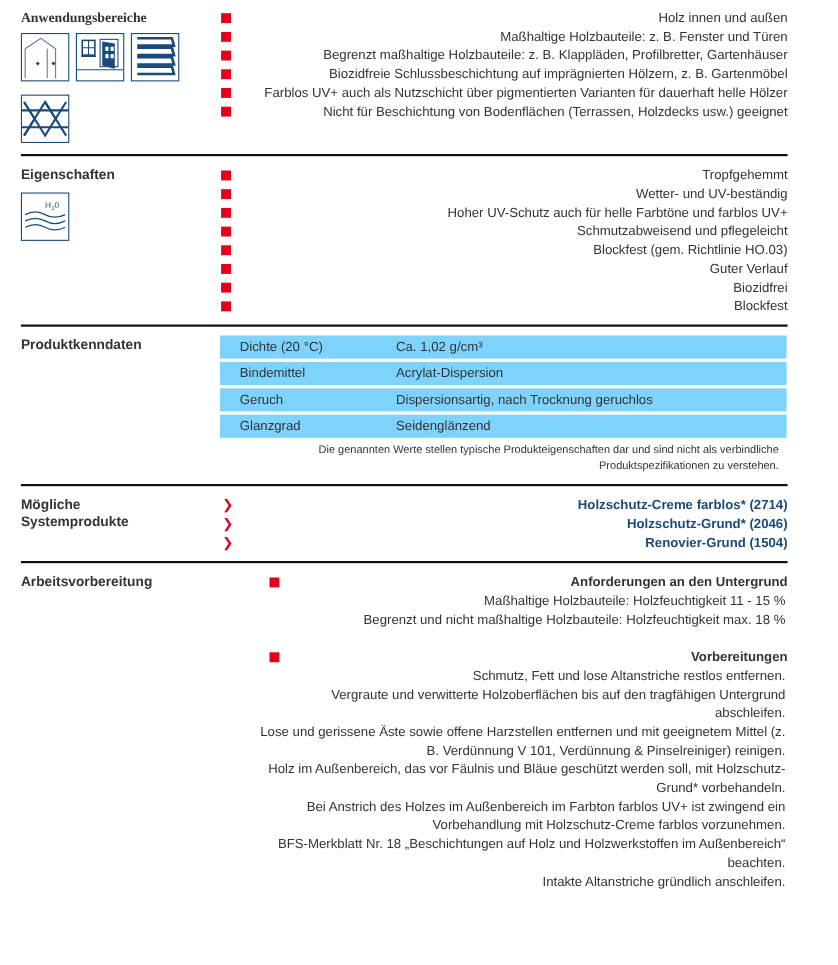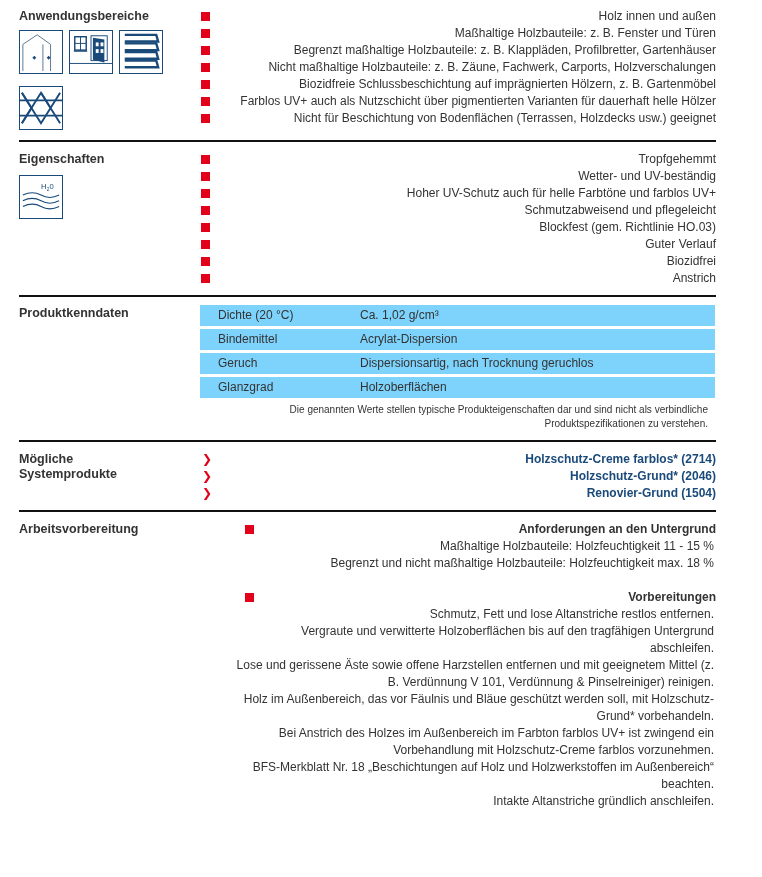--- a/index.html
+++ b/index.html
@@ -160,21 +160,21 @@
       line-height: 17px;
       color: #333;
       width: 495px;
     }
     .av-text div { margin: 0; }
   </style>
 </head>
 <body>
 
 <div class="section" style="top:8px; height:125px;">
-  <div class="sec-title" style="top:1px;">Anwendungsbereiche</div>
+  <div class="sec-title" style="top:1px;font-family:Liberation Serif, serif;">Anwendungsbereiche</div>
 
   <div class="icons">
 
     <div class="icon-box" style="left:0; top:0;">
       <svg viewBox="0 0 44 44">
         <polyline points="3,14 18,4 32,14 32,42" fill="none" stroke="#5a7590" stroke-width="1"></polyline>
         <line x1="3" y1="14" x2="3" y2="42" stroke="#5a7590" stroke-width="1"></line>
         <line x1="24" y1="14" x2="24" y2="42" stroke="#5a7590" stroke-width="1"></line>
         <polygon points="15,26 17,28 15,30 13,28" fill="#1a4a7a"></polygon>
         <polygon points="30,26 32,28 30,30 28,28" fill="#1a4a7a"></polygon>
@@ -220,21 +220,20 @@
         </g>
       </svg>
     </div>
   </div>
 
   <div class="content" style="top:0;">
     <ul class="bullets">
       <li><span class="sq"></span><span>Holz innen und außen</span></li>
       <li><span class="sq"></span><span>Maßhaltige Holzbauteile: z. B. Fenster und Türen</span></li>
       <li><span class="sq"></span><span>Begrenzt maßhaltige Holzbauteile: z. B. Klappläden, Profilbretter, Gartenhäuser</span></li>
-      <li><span class="sq"></span><span>Nicht maßhaltige Holzbauteile: z. B. Zäune, Fachwerk, Carports, Holzverschalungen</span></li>
       <li><span class="sq"></span><span>Biozidfreie Schlussbeschichtung auf imprägnierten Hölzern, z. B. Gartenmöbel</span></li>
       <li><span class="sq"></span><span>Farblos UV+ auch als Nutzschicht über pigmentierten Varianten für dauerhaft helle Hölzer</span></li>
       <li><span class="sq"></span><span>Nicht für Beschichtung von Bodenflächen (Terrassen, Holzdecks usw.) geeignet</span></li>
     </ul>
   </div>
 </div>
 
 <div class="divider" style="top:140px;"></div>
 
 <div class="section" style="top:151px; height:140px;">
@@ -255,21 +254,21 @@
 
   <div class="content" style="top:0;">
     <ul class="bullets">
       <li><span class="sq"></span><span>Tropfgehemmt</span></li>
       <li><span class="sq"></span><span>Wetter- und UV-beständig</span></li>
       <li><span class="sq"></span><span>Hoher UV-Schutz auch für helle Farbtöne und farblos UV+</span></li>
       <li><span class="sq"></span><span>Schmutzabweisend und pflegeleicht</span></li>
       <li><span class="sq"></span><span>Blockfest (gem. Richtlinie HO.03)</span></li>
       <li><span class="sq"></span><span>Guter Verlauf</span></li>
       <li><span class="sq"></span><span>Biozidfrei</span></li>
-      <li><span class="sq"></span><span>Anstrich</span></li>
+      <li><span class="sq"></span><span>Blockfest</span></li>
     </ul>
   </div>
 </div>
 
 <div class="divider" style="top:295px;"></div>
 
 <div class="section" style="top:305px; height:130px;">
   <div class="sec-title" style="top:1px;">Produktkenndaten</div>
 
   <div class="content" style="top:0; left:181px;">
@@ -281,21 +280,21 @@
       <div class="kd-row">
         <span class="k">Bindemittel</span>
         <span class="v">Acrylat-Dispersion</span>
       </div>
       <div class="kd-row">
         <span class="k">Geruch</span>
         <span class="v">Dispersionsartig, nach Trocknung geruchlos</span>
       </div>
       <div class="kd-row">
         <span class="k">Glanzgrad</span>
-        <span class="v">Holzoberflächen</span>
+        <span class="v">Seidenglänzend</span>
       </div>
     </div>
     <div class="note" style="top:98px;">
       <div>Die genannten Werte stellen typische Produkteigenschaften dar und sind nicht als verbindliche</div>
       <div>Produktspezifikationen zu verstehen.</div>
     </div>
   </div>
 </div>
 
 <div class="divider" style="top:440px;"></div>

